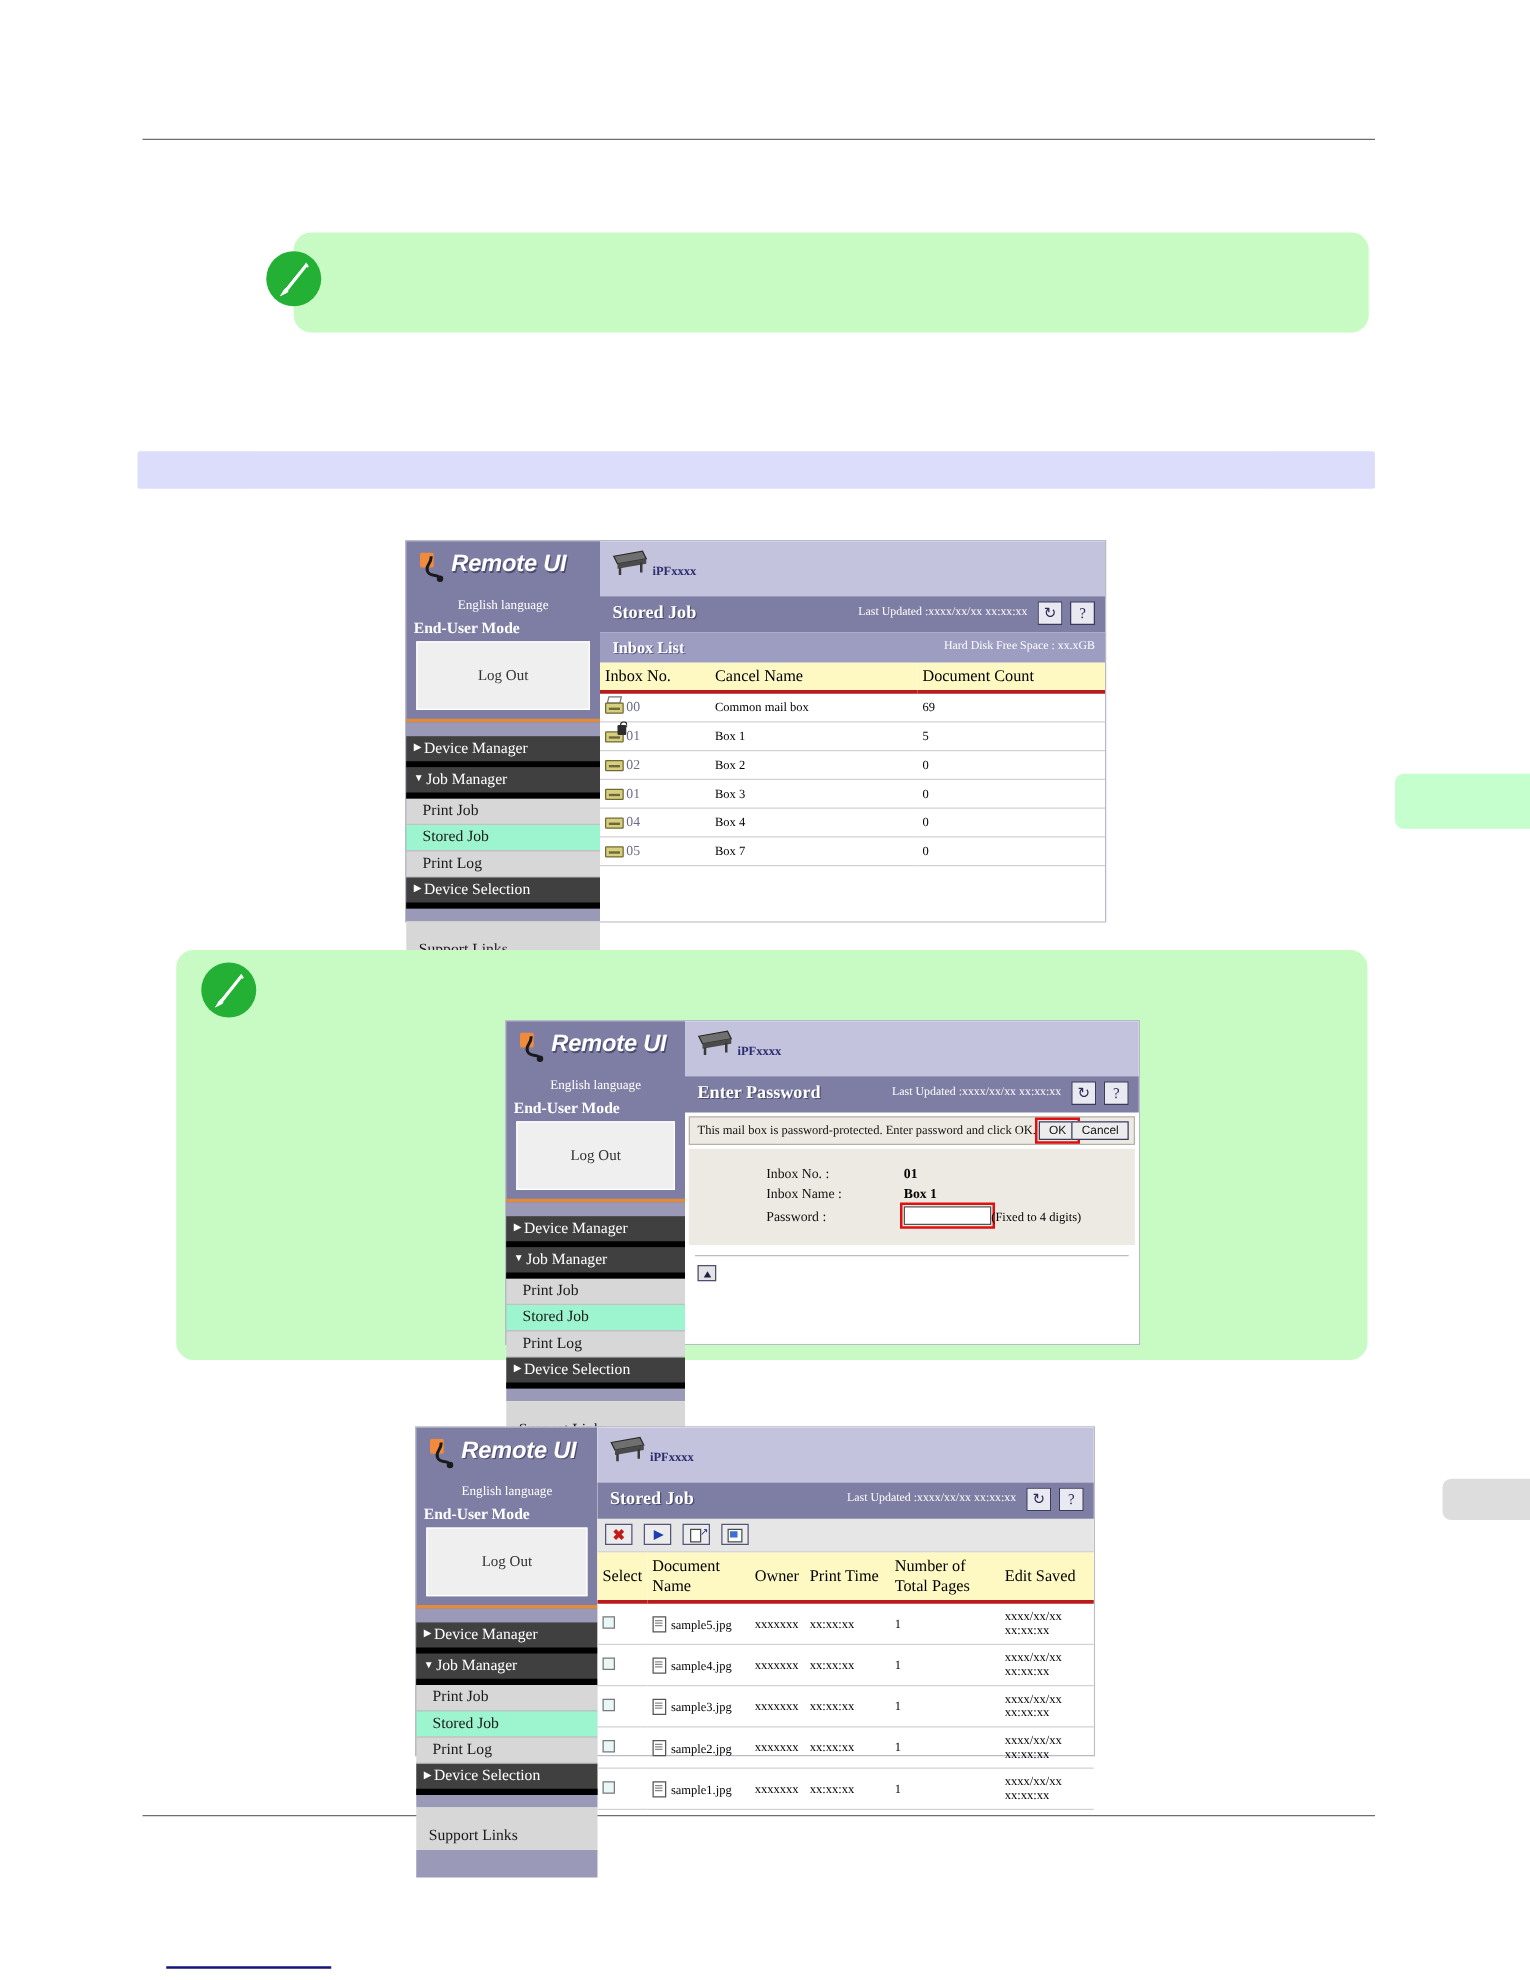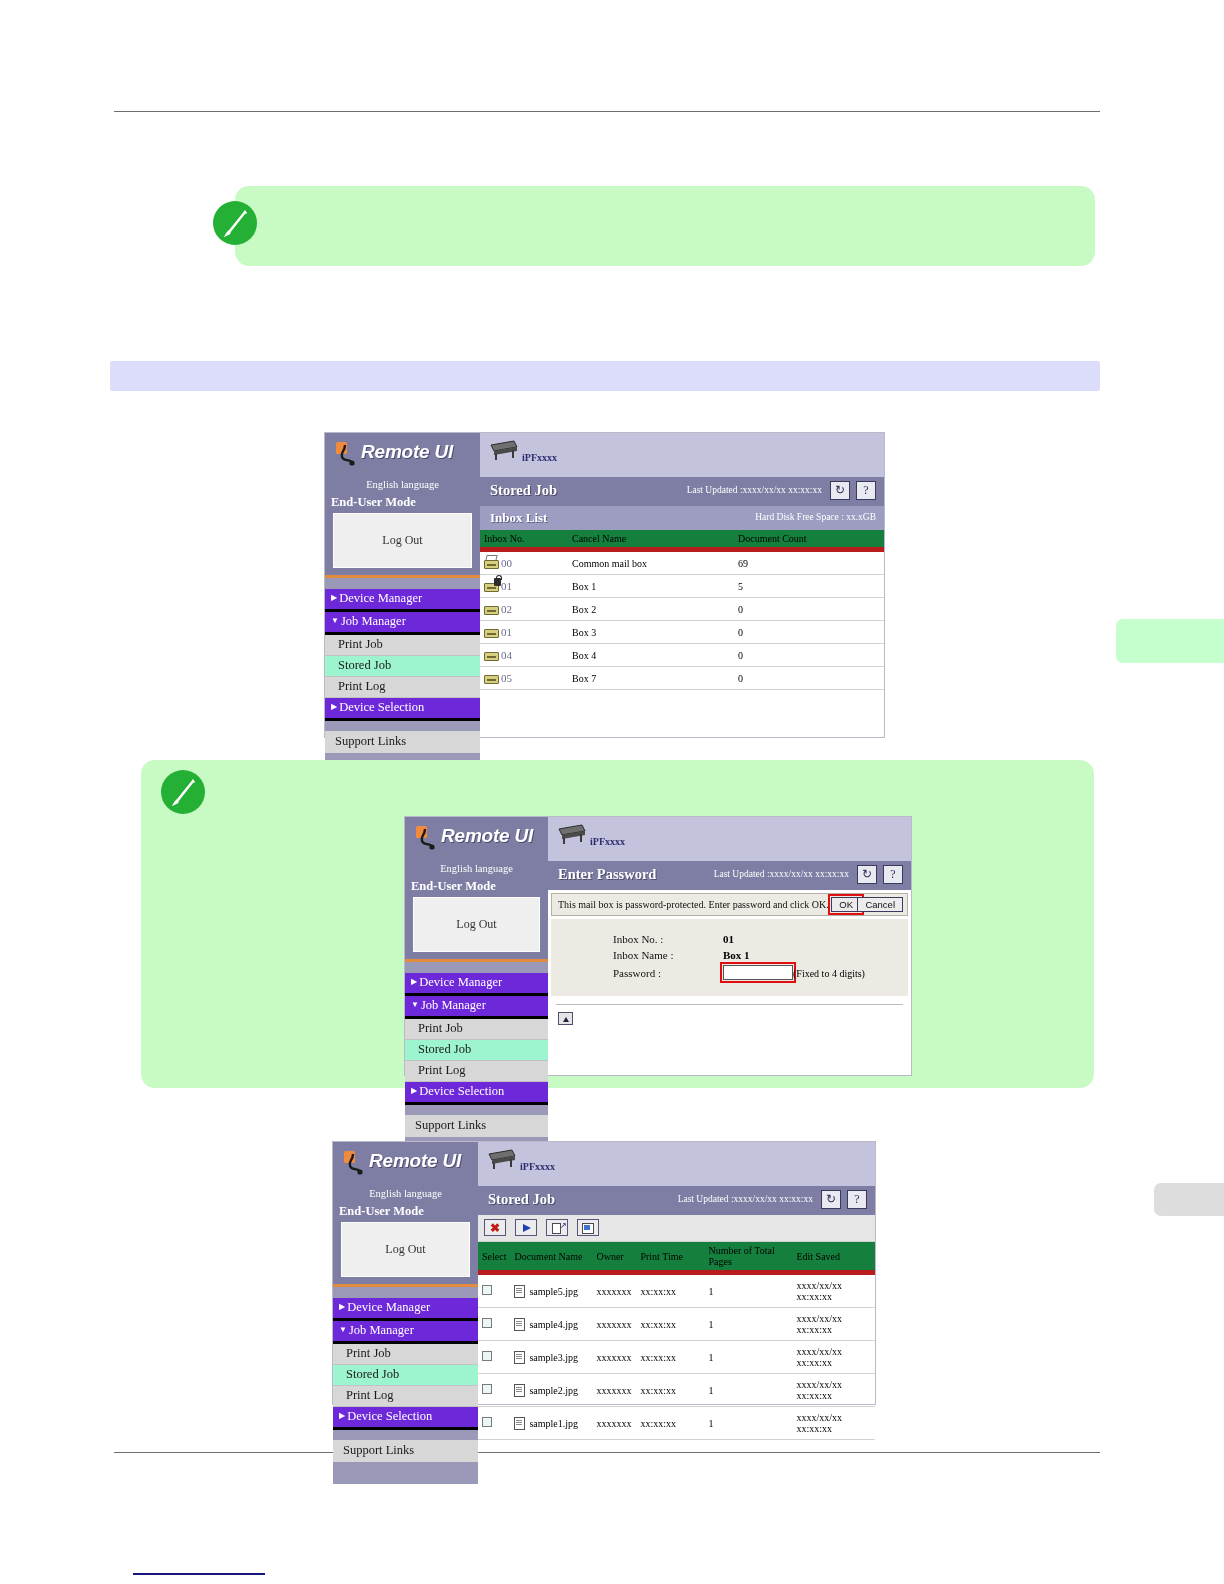--- a/index.html
+++ b/index.html
@@ -41,49 +41,49 @@
   .rui-logo .txt{position:absolute;left:36px;top:8px;color:#ffffff;
     font-family:"Liberation Sans",sans-serif;font-style:italic;font-weight:bold;
     font-size:19px;letter-spacing:-.2px;text-shadow:1px 1px 0 #4c4c72;}
   .rui-lang{text-align:center;color:#ffffff;font-size:10.5px;padding-top:2px;}
   .rui-mode{color:#ffffff;font-weight:bold;font-size:12.5px;padding:5px 0 3px 6px;}
   .rui-logout{margin:0 8px 0 8px;background:#efefef;border:1px solid #ffffff;
     text-align:center;font-size:12px;color:#333;padding:19px 0;}
   .rui-orange{height:3px;background:#e08b3d;margin-top:7px;}
   .rui-gap{height:11px;background:#9a9ab8;}
   .rui-nav{font-size:12.5px;}
-  .rui-nav .grp{background:#6d28d9;color:#ffffff;padding:2px 4px 3px 6px;
-    border-bottom:3px solid #000000;}
+  .rui-nav .grp{background:#404040;color:#ffffff;padding:2px 4px 3px 6px;
+    border-bottom:5px solid #000000;}
   .rui-nav .grp .arw{display:inline-block;font-size:8px;vertical-align:2px;margin-right:2px;}
   .rui-nav .sub{background:#d7d7d7;color:#1a1a1a;padding:2px 4px 3px 13px;
     border-bottom:1px solid #c2c2c2;}
   .rui-nav .sub.active{background:#9df5cf;}
   .rui-nav .spacer{background:#9a9ab8;height:10px;}
-  .rui-nav .plain{background:#d7d7d7;color:#1a1a1a;padding:3px 4px 4px 10px;}
+  .rui-nav .plain{background:#d7d7d7;color:#1a1a1a;padding:15px 4px 4px 10px;}
   .rui-nav .tail{background:#9a9ab8;}
 
   .rui-main{position:absolute;top:0;right:0;bottom:0;background:#ffffff;}
   .rui-devbar{height:44px;background:#c3c3dd;position:relative;}
   .rui-devbar .printer{position:absolute;left:8px;top:4px;width:32px;height:24px;}
   .rui-devbar .dev{position:absolute;left:42px;top:19px;font-size:10px;font-weight:bold;color:#2c2c6e;}
   .rui-titlebar{height:29px;background:#7e7ea4;position:relative;color:#ffffff;}
   .rui-titlebar .t{position:absolute;left:10px;top:5px;font-weight:bold;font-size:14.5px;
     text-shadow:1px 1px 0 #4b4b6e;}
   .rui-titlebar .upd{position:absolute;right:62px;top:8px;font-size:9.5px;}
   .rui-sqbtn{position:absolute;top:4px;width:20px;height:19px;background:#e9e9f2;
     border:1px solid #3a3a5c;text-align:center;font-size:12px;color:#2b2b55;line-height:17px;}
 
   .rui-subbar{height:24px;background:#9d9dc2;position:relative;color:#ffffff;}
   .rui-subbar .l{position:absolute;left:10px;top:4px;font-weight:bold;font-size:13px;
     text-shadow:1px 1px 0 #5f5f87;}
   .rui-subbar .r{position:absolute;right:8px;top:6px;font-size:9.5px;}
 
   .rui-tbl{width:100%;border-collapse:collapse;font-size:9.5px;}
-  .rui-tbl th{background:#15803d;text-align:left;font-weight:normal;font-size:10px;
-    padding:3px 4px;border-bottom:5px solid #b91c1c;color:#000;}
+  .rui-tbl th{background:#fef9c3;text-align:left;font-weight:normal;font-size:13px;
+    padding:3px 4px;border-bottom:3px solid #b91c1c;color:#000;}
   .rui-tbl td{padding:5px 4px;border-bottom:1px solid #d2d2d2;font-size:10px;color:#000;
     vertical-align:middle;}
   .inbox-no{color:#6a6a8a;font-size:11px;}
 
   .mbicon{display:inline-block;width:15px;height:11px;position:relative;vertical-align:-2px;margin-right:2px;}
   .mbicon .body{position:absolute;left:0;top:2px;width:15px;height:9px;background:#d8cf7e;
     border:1px solid #6f6a35;border-radius:1px;}
   .mbicon .slot{position:absolute;left:3px;top:6px;width:9px;height:2px;background:#f4f0cf;border:1px solid #6f6a35;}
   .mbicon .flap{position:absolute;left:2px;top:-3px;width:11px;height:6px;background:#ffffff;
     border:1px solid #777;transform:skewX(-14deg);}

